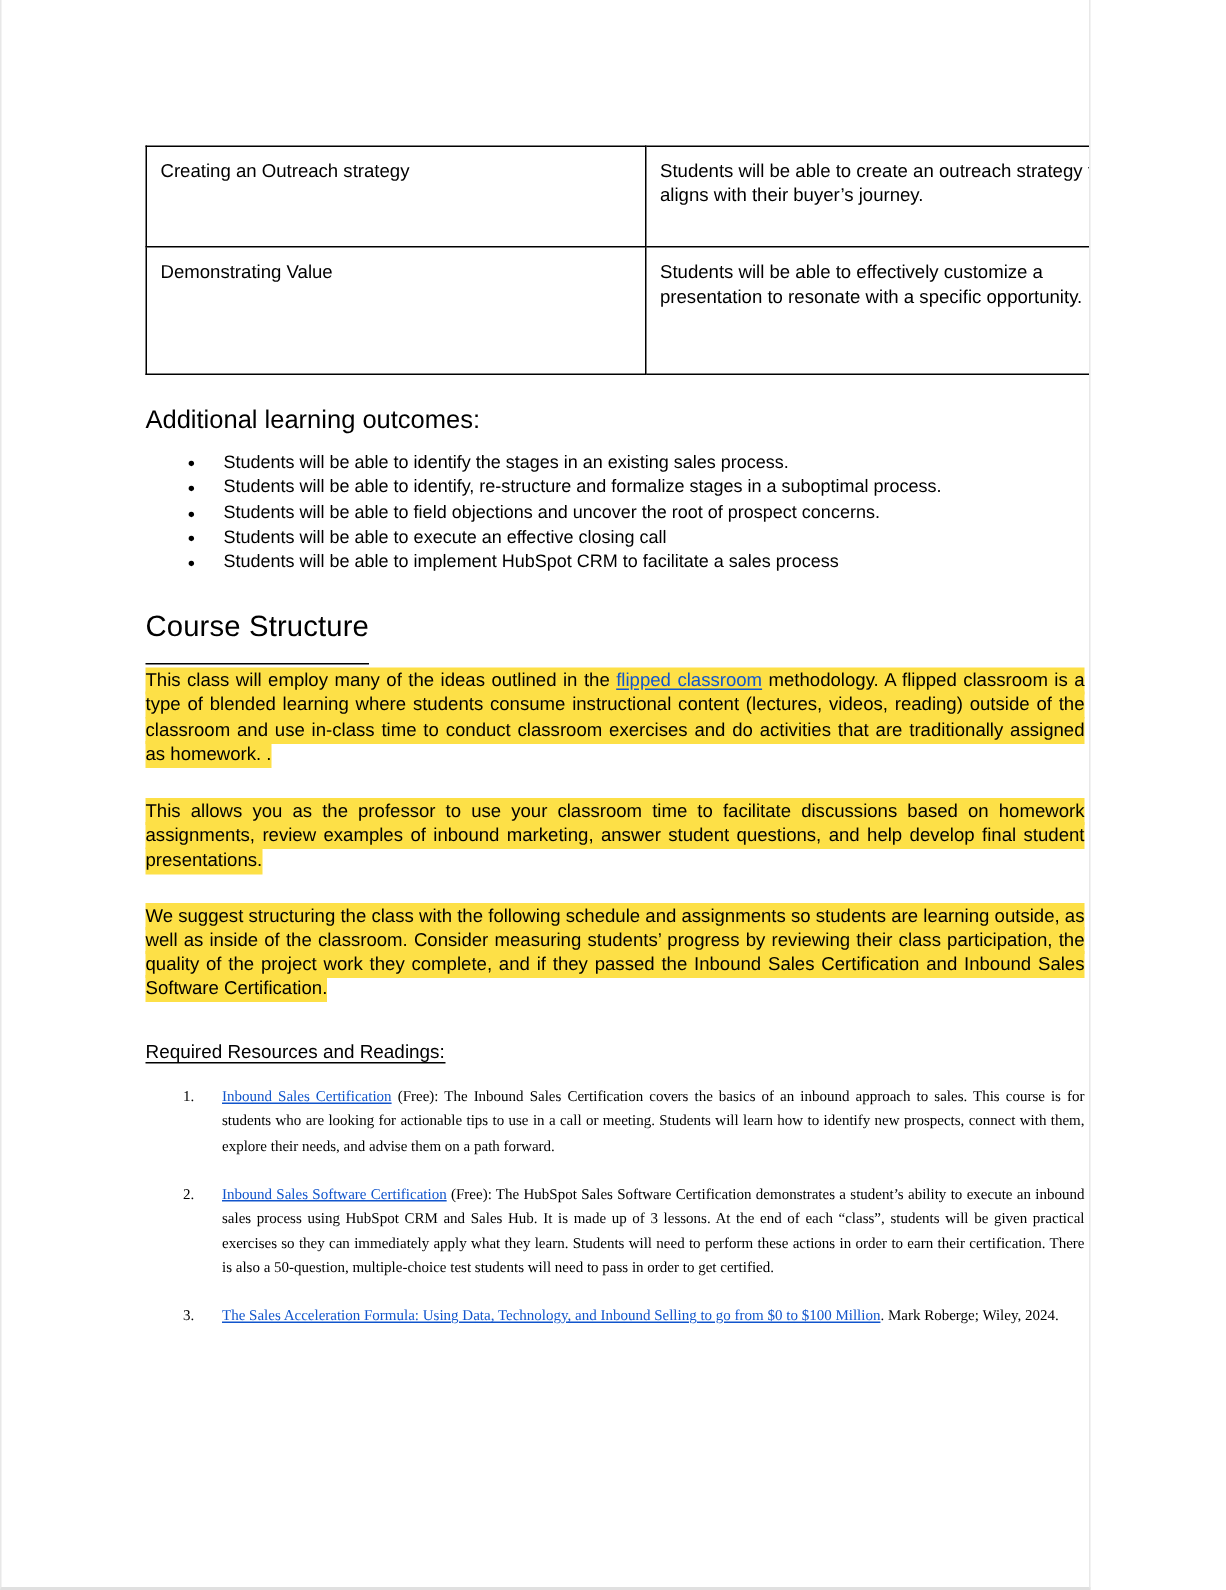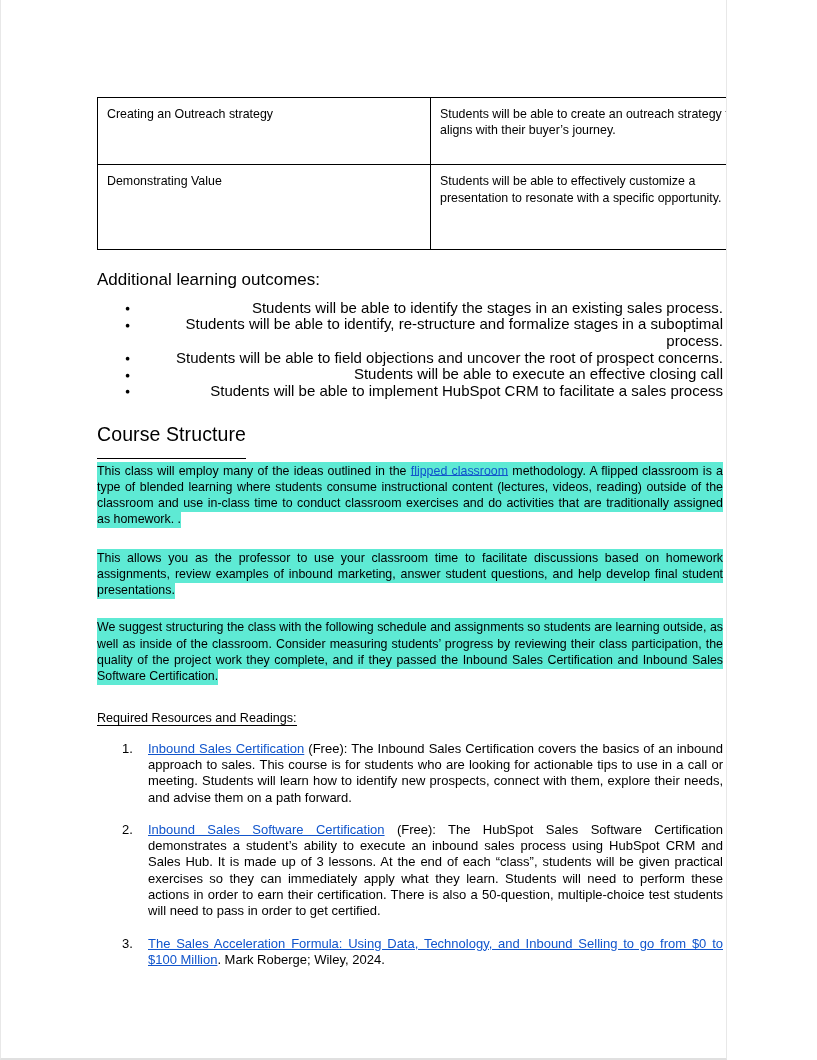--- a/index.html
+++ b/index.html
@@ -56,25 +56,24 @@
     margin: 22px 0 0 0;
   }
 
   
   ul.outcome-bullets {
     margin: 12px 0 0 0;
     padding-left: 52px;
     list-style: none;
   }
   ul.outcome-bullets li {
-    font-size: 15px;
+    font-size: 12px;
     line-height: 16.6px;
     position: relative;
     padding-left: 0;
-    text-align: right;
   }
   ul.outcome-bullets li::before {
     content: "\25CF";
     position: absolute;
     left: -24px;
     font-size: 8.5px;
     top: 0.5px;
   }
 
   
@@ -101,43 +100,44 @@
   .hl-para {
     font-size: 12.4px;
     line-height: 16.2px;
     text-align: justify;
     margin: 0;
   }
   .hl-para.first { margin-top: 16px; }
   .hl-para.mid   { margin-top: 22px; }
   .hl-para.last  { margin-top: 21px; }
   .hl-para .hl {
-    background-color: #5eead4;
+    background-color: #fde047;
     box-decoration-break: clone;
     -webkit-box-decoration-break: clone;
     padding: 1.5px 0 2.5px 0;
   }
   .hl-para a.inline-link {
     color: #1155cc;
     text-decoration: underline;
   }
 
   
   ol.resources {
     margin: 14px 0 0 0;
     padding-left: 51px;
     list-style: none;
     counter-reset: resitem;
   }
   ol.resources li {
-    font-size: 13px;
+    font-size: 10px;
     line-height: 16.3px;
     text-align: justify;
     position: relative;
     margin-bottom: 16px;
+    font-family: Liberation Serif, serif;
   }
   ol.resources li:last-child { margin-bottom: 0; }
   ol.resources li::before {
     counter-increment: resitem;
     content: counter(resitem) ".";
     position: absolute;
     left: -26px;
     text-align: left;
     width: 20px;
   }

